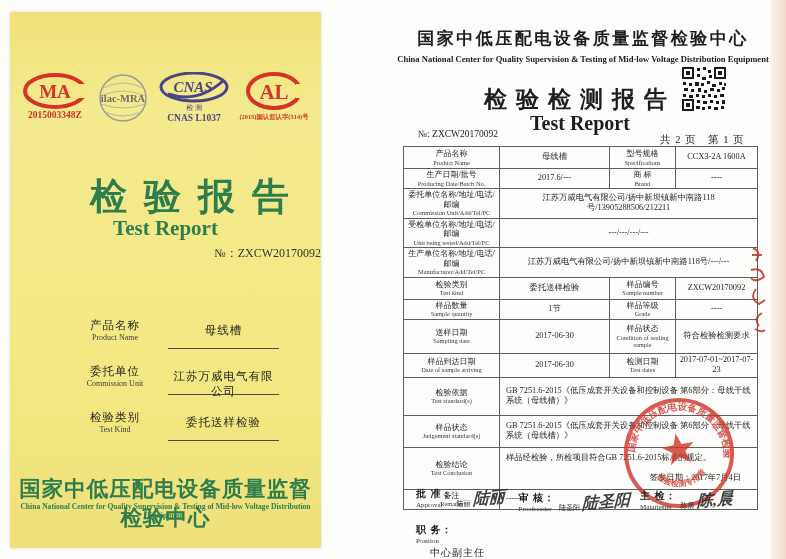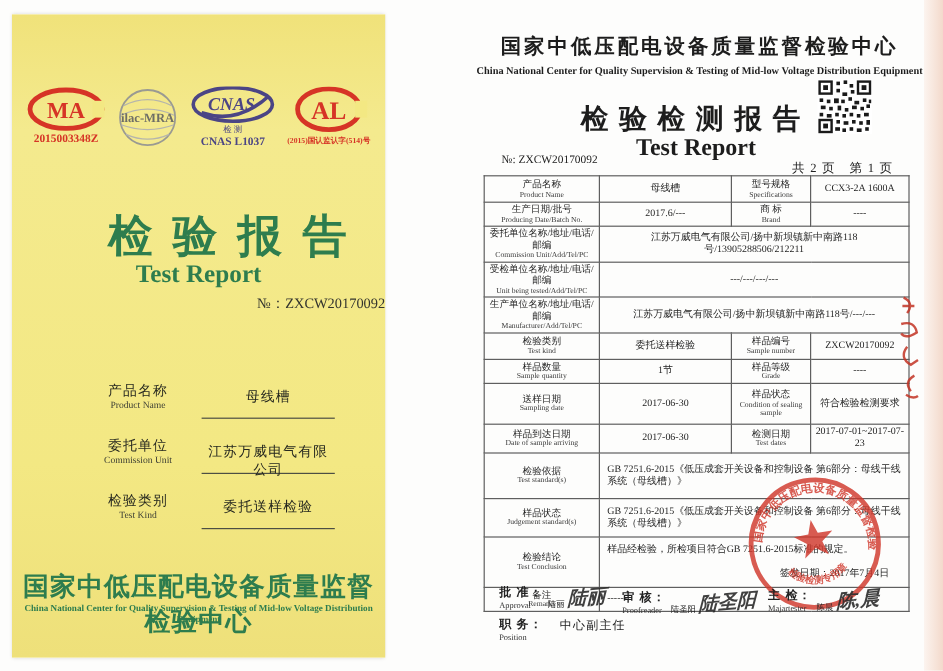--- a/index.html
+++ b/index.html
@@ -60,21 +60,21 @@
   .margin-marks{position:absolute;left:747px;top:245px;}
   
   .sigs{position:absolute;left:416px;top:486px;width:352px;}
   .sig-row{display:flex;align-items:flex-start;}
   .sig-group{display:flex;align-items:flex-end;}
   .sig-label .cn{font-size:10px;font-weight:bold;color:#222;letter-spacing:1px;white-space:nowrap;}
   .sig-label .en{font-size:7px;color:#333;}
   .printed{font-size:7px;color:#222;margin:1px 2px 0 4px;white-space:nowrap;}
   .hand{font-size:16px;font-weight:bold;font-style:italic;color:#2c2c2c;
     transform:rotate(-5deg) skewX(-6deg);white-space:nowrap;margin-top:2px;opacity:.9;}
-  .pos-row{}
+  .pos-row{margin-top:10px;flex-direction:column;}
   .pos-value{font-size:10px;color:#222;margin-left:14px;margin-top:1px;letter-spacing:1px;}
 </style>
 </head>
 <body>
 
 <div class="pink-strip"></div>
 
 <div class="left-page">
 
   <div class="logos">

